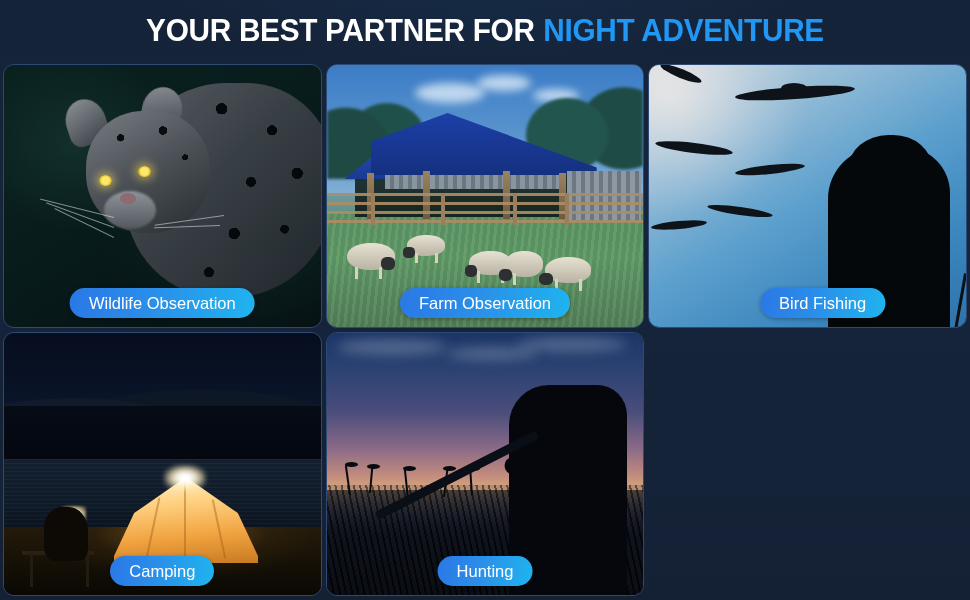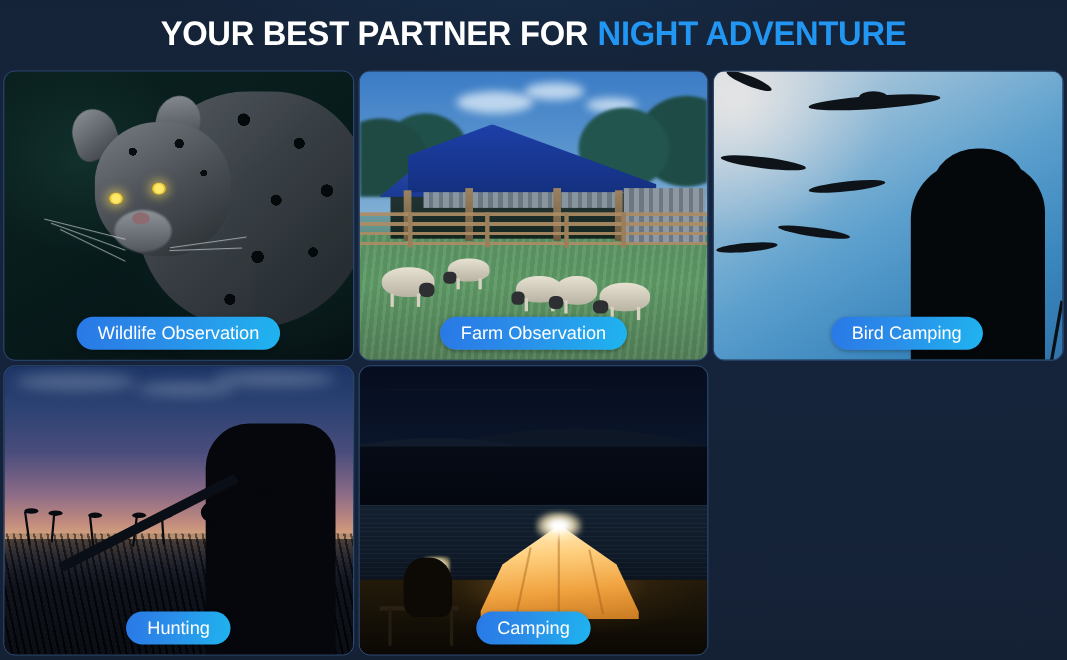--- a/index.html
+++ b/index.html
@@ -321,23 +321,44 @@
         <div class="bird-w" style="left:6px;top:78px;width:78px;height:10px;transform:rotate(7deg);"></div>
         <div class="bird-w" style="left:86px;top:100px;width:70px;height:9px;transform:rotate(-6deg);"></div>
         <div class="bird-w" style="left:58px;top:142px;width:66px;height:8px;transform:rotate(8deg);"></div>
         <div class="bird-w" style="left:2px;top:156px;width:56px;height:8px;transform:rotate(-5deg);"></div>
         <div class="bird-w" style="left:10px;top:4px;width:44px;height:9px;transform:rotate(22deg);"></div>
         <div class="watcher"></div>
         <div class="hood"></div>
         <div class="arm" style="right:88px;bottom:94px;width:46px;height:50px;"></div>
         <div class="strap"></div>
       </div>
-      <div class="pill off-right">Bird Camping</div>
-    </div>
-
+      <div class="pill off-right">Bird Fishing</div>
+    </div>
+
+
+    <div class="card">
+      <div class="photo p-camp">
+        <div class="hills"></div>
+        <div class="hill-dark"></div>
+        <div class="lake"></div>
+        <div class="lake-shimmer"></div>
+        <div class="camp-ground"></div>
+        <div class="tent"></div>
+        <div class="tent-seam" style="left:180px;bottom:36px;width:2px;height:78px;"></div>
+        <div class="tent-seam" style="left:148px;bottom:36px;width:2px;height:62px;transform:rotate(12deg);"></div>
+        <div class="tent-seam" style="left:214px;bottom:36px;width:2px;height:60px;transform:rotate(-12deg);"></div>
+        <div class="tent-glow"></div>
+        <div class="camp-table"></div>
+        <div class="table-leg" style="left:26px;"></div>
+        <div class="table-leg" style="left:82px;"></div>
+        <div class="lantern"></div>
+        <div class="camper"></div>
+      </div>
+      <div class="pill center">Camping</div>
+    </div>
 
     <div class="card">
       <div class="photo p-hunt">
         <div class="hunt-cloud" style="left:10px;top:6px;width:110px;height:16px;"></div>
         <div class="hunt-cloud" style="left:120px;top:14px;width:90px;height:13px;"></div>
         <div class="hunt-cloud" style="left:190px;top:4px;width:110px;height:15px;"></div>
         <div class="hunt-field"></div>
         <div class="grass-tex"></div>
         <div class="stalk" style="left:22px;bottom:100px;height:30px;transform:rotate(-8deg);"></div>
         <div class="stalk-top" style="left:18px;bottom:128px;"></div>
@@ -351,35 +372,14 @@
         <div class="stalk-top" style="left:140px;bottom:124px;"></div>
         <div class="hunter"></div>
         <div class="hunter-head"></div>
         <div class="gun-stock"></div>
         <div class="gun"></div>
         <div class="hunt-arm"></div>
       </div>
       <div class="pill center">Hunting</div>
     </div>
 
-    <div class="card">
-      <div class="photo p-camp">
-        <div class="hills"></div>
-        <div class="hill-dark"></div>
-        <div class="lake"></div>
-        <div class="lake-shimmer"></div>
-        <div class="camp-ground"></div>
-        <div class="tent"></div>
-        <div class="tent-seam" style="left:180px;bottom:36px;width:2px;height:78px;"></div>
-        <div class="tent-seam" style="left:148px;bottom:36px;width:2px;height:62px;transform:rotate(12deg);"></div>
-        <div class="tent-seam" style="left:214px;bottom:36px;width:2px;height:60px;transform:rotate(-12deg);"></div>
-        <div class="tent-glow"></div>
-        <div class="camp-table"></div>
-        <div class="table-leg" style="left:26px;"></div>
-        <div class="table-leg" style="left:82px;"></div>
-        <div class="lantern"></div>
-        <div class="camper"></div>
-      </div>
-      <div class="pill center">Camping</div>
-    </div>
-
   </div>
 </div>
 
 </body></html>

